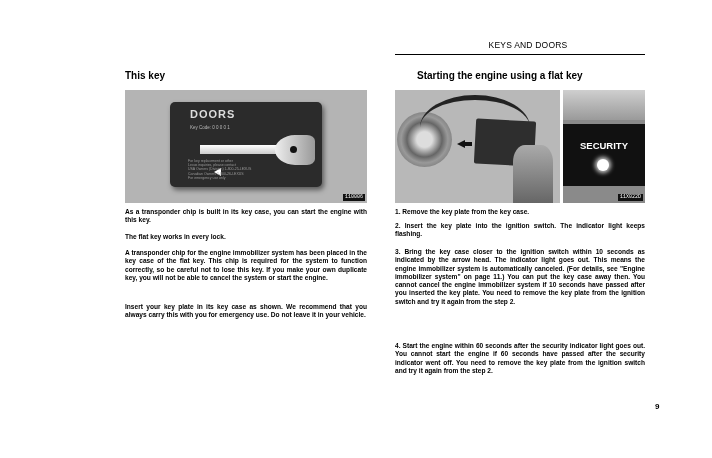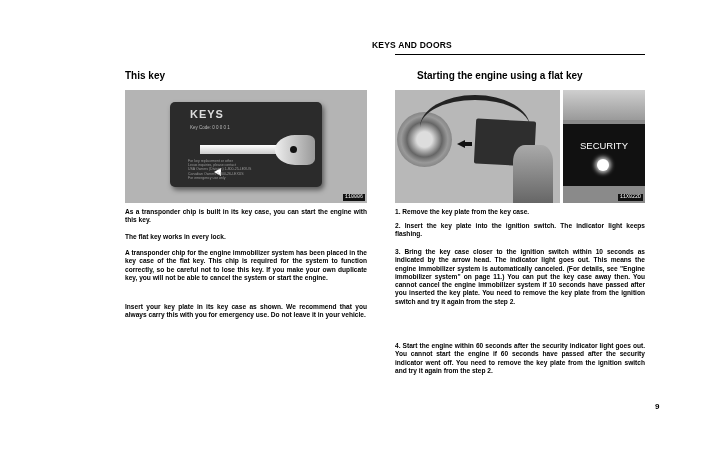--- a/index.html
+++ b/index.html
@@ -1,19 +1,19 @@
 <!DOCTYPE html>
 <html><head>
 <meta charset="utf-8">
 <style>
   html, body { margin: 0; padding: 0; background: #ffffff; }
   body { width: 712px; height: 458px; position: relative; overflow: hidden;
          font-family: "Liberation Sans", sans-serif; color: #000; }
-  .section-header { position: absolute; left: 372px; top: 40px; width: 250px; text-align: left;
-         font-size: 8.5px; font-weight: bold; letter-spacing: 0.2px; }
+  .section-header { position: absolute; left: 403px; top: 40px; width: 250px; text-align: center;
+         font-size: 8.5px; font-weight: normal; letter-spacing: 0.2px; }
   .header-rule { position: absolute; left: 395px; top: 54px; width: 250px; height: 1px; background: #000; }
   .heading { position: absolute; font-size: 10px; font-weight: bold; }
   .h-left { left: 125px; top: 70px; }
   .h-right { left: 395px; top: 70px; padding-left: 22px; }
   .figure { position: absolute; background: #b4b4b4; overflow: hidden; }
   .fig-left { left: 125px; top: 90px; width: 242px; height: 113px; }
   .fig-right-a { left: 395px; top: 90px; width: 165px; height: 113px; background: #b8b8b8; }
   .fig-right-b { left: 563px; top: 90px; width: 82px; height: 113px; background: #8a8a8a; }
   .fig-code { position: absolute; right: 2px; bottom: 2px; background: #111; color: #fff;
          font-size: 5px; padding: 0 2px; line-height: 7px; font-family: "Liberation Mono", monospace; }
@@ -35,39 +35,39 @@
   .small-arrow { position: absolute; left: 62px; top: 50px; width: 0; height: 0; border-top: 4px solid transparent;
          border-bottom: 4px solid transparent; border-right: 8px solid #111; }
   .small-arrow-tail { position: absolute; left: 69px; top: 52px; width: 8px; height: 4px; background: #111; }
   .mini-card { position: absolute; left: 80px; top: 30px; width: 60px; height: 45px; background: #2e2e2e;
          transform: rotate(3deg); border-radius: 2px; }
   .hand { position: absolute; left: 118px; top: 55px; width: 40px; height: 58px; background: linear-gradient(#aaa,#666);
          border-radius: 30% 30% 0 0; }
   .sec-top { position: absolute; left: 0; top: 0; width: 82px; height: 30px; background: linear-gradient(#cfcfcf,#9a9a9a); }
   .sec-panel { position: absolute; left: 0; top: 34px; width: 82px; height: 62px; background: #111; }
   .sec-label { position: absolute; left: 0; top: 16px; width: 82px; text-align: center; color: #fff;
-         font-size: 9.5px; font-weight: normal; }
+         font-size: 9.5px; font-weight: bold; }
   .sec-light { position: absolute; left: 34px; top: 35px; width: 12px; height: 12px; border-radius: 50%;
          background: #fff; box-shadow: 0 0 4px 2px #ccc; }
   .para { position: absolute; font-size: 6.6px; font-weight: bold; line-height: 8.3px; text-align: justify; }
   .col-left { left: 125px; width: 242px; }
   .col-right { left: 395px; width: 250px; }
   .page-number { position: absolute; left: 655px; top: 402px; font-size: 8px; font-weight: bold; }
 </style>
 </head>
 <body>
 
 <div class="section-header">KEYS AND DOORS</div>
 <div class="header-rule"></div>
 
 <div class="heading h-left">This key</div>
 
 <div class="figure fig-left">
   <div class="card">
-    <div class="card-logo">KEYS</div>
+    <div class="card-logo">DOORS</div>
     <div class="card-code">Key Code:  0 0 0 0 1</div>
     <div class="key-blade"></div>
     <div class="key-head"></div>
     <div class="key-hole"></div>
     <div class="card-arrow"></div>
     <div class="card-lines">
       <div>For key replacement or other</div>
       <div>Lexus inquiries, please contact</div>
       <div>USA Owners (Division)  1-800-25-LEXUS</div>
       <div>Canadian Owners         1-800-26-LEXUS</div>

